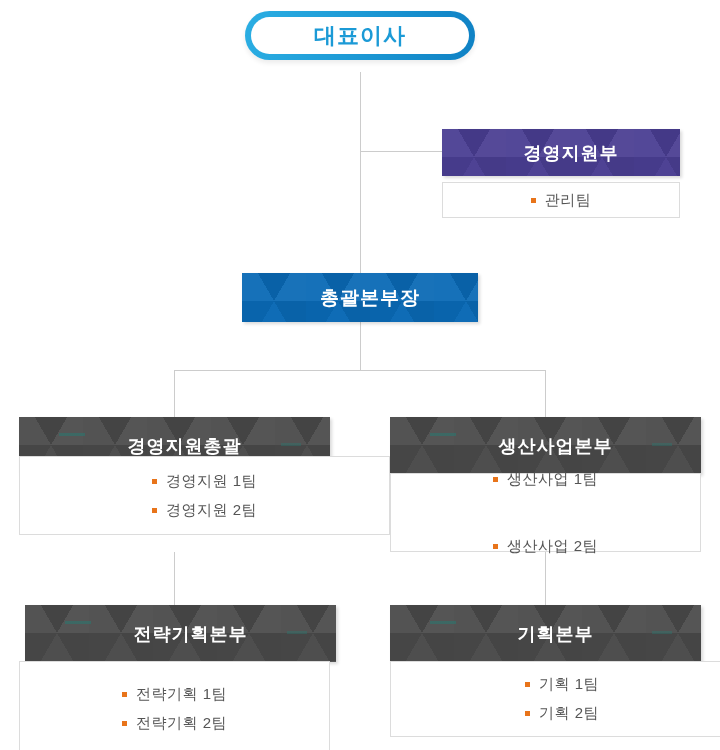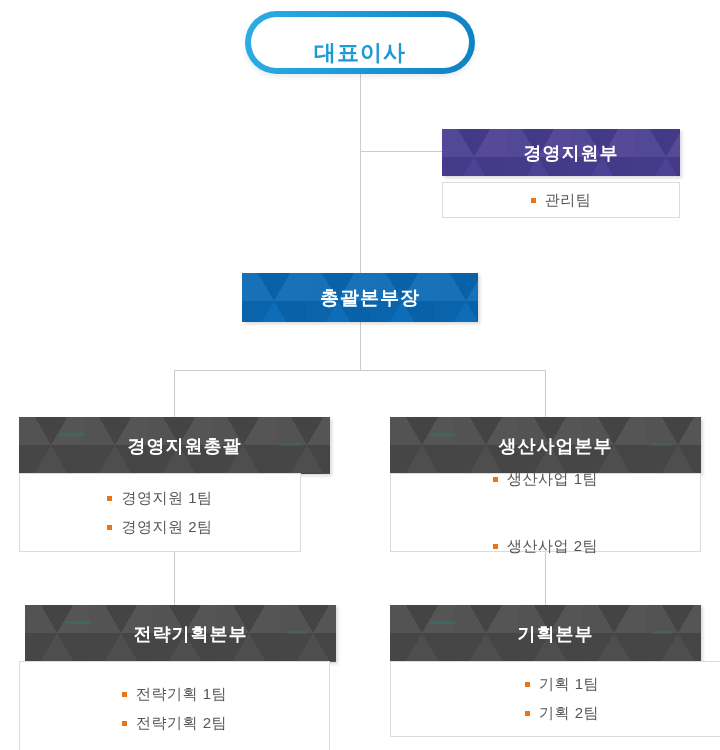--- a/index.html
+++ b/index.html
@@ -14,27 +14,27 @@
     overflow: hidden;
   }
 
   
   .line { position: absolute; background: #cccccc; }
 
   
   .ceo-pill {
     position: absolute;
     left: 245px; top: 11px;
-    width: 230px; height: 63px;
+    width: 230px; height: 49px;
     border: 6px solid transparent;
     border-radius: 34px;
     background:
       linear-gradient(#ffffff, #ffffff) padding-box,
       linear-gradient(100deg, #2BAEE3 0%, #1E9BD6 45%, #0F81C4 100%) border-box;
-    display: flex; align-items: flex-end; justify-content: center;
+    display: flex; align-items: center; justify-content: center;
     box-shadow: 0 3px 5px rgba(0,0,0,0.08);
   }
   .ceo-pill .label {
     color: #1B9AD6;
     font-size: 22px;
     font-weight: bold;
     letter-spacing: 1px;
   }
 
   
@@ -95,21 +95,21 @@
   
   .teams {
     position: absolute;
     background: #ffffff;
     border: 1px solid #dcdcdc;
     display: flex; flex-direction: column;
     align-items: center; justify-content: center;
     gap: 10px;
   }
   .teams-support { left: 442px; top: 182px; width: 238px; height: 36px; }
-  .teams-t0 { left: 19px;  top: 473px; width: 282px; height: 79px; }
+  .teams-t0 { left: 19px;  top: 456px; width: 371px; height: 79px; }
   .teams-t1 { left: 390px; top: 473px; width: 311px; height: 79px; gap: 48px; }
   .teams-t2 { left: 19px;  top: 661px; width: 311px; height: 96px; }
   .teams-t3 { left: 390px; top: 661px; width: 344px; height: 76px; }
 
   .team-item {
     display: flex; align-items: center;
     color: #555555;
     font-size: 15px;
     letter-spacing: 0.5px;
   }

